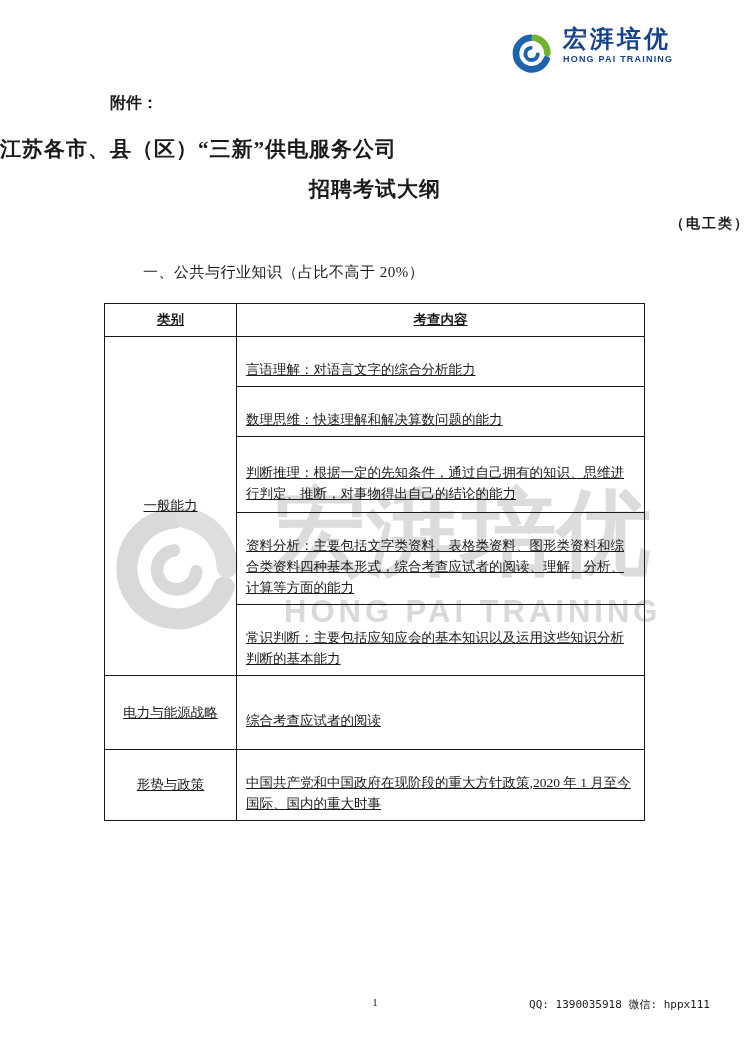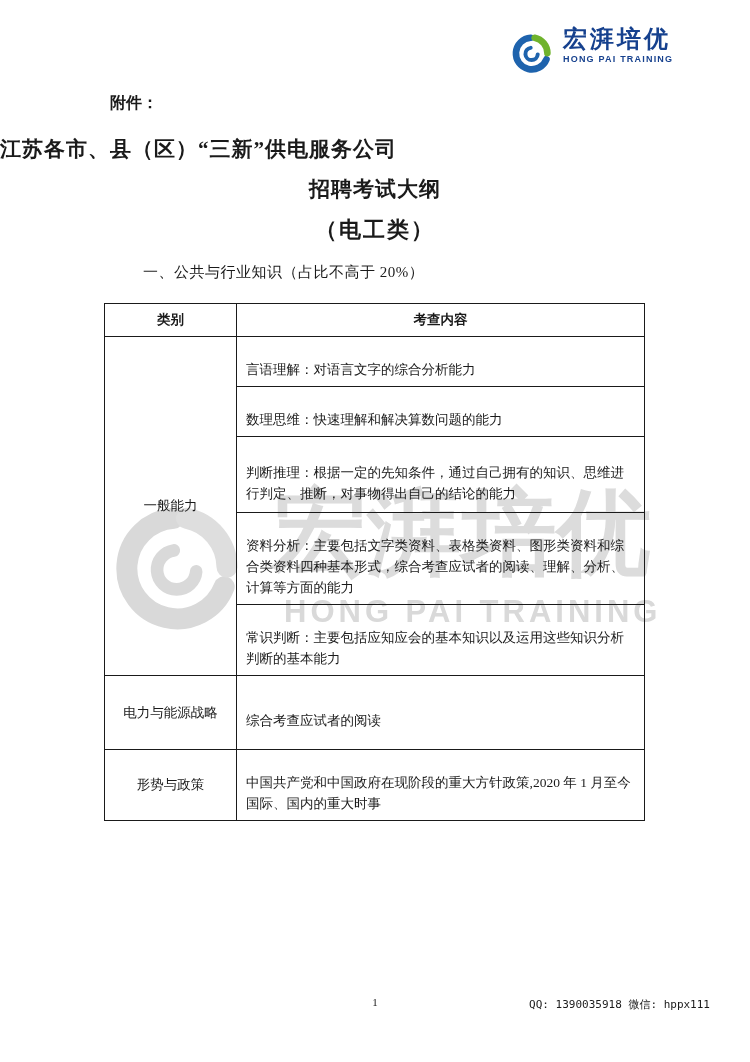--- a/index.html
+++ b/index.html
@@ -42,29 +42,30 @@
     font-size:9px;font-weight:bold;color:#16418e;
     letter-spacing:1.2px;line-height:11px;margin-top:2px;white-space:nowrap;
   }
   
   .attachment{position:absolute;left:110px;top:93px;font-size:16px;font-weight:bold;text-align:right;}
   
   .title-line1{position:absolute;left:0;top:135px;width:100%;text-align:left;
     font-size:21px;font-weight:bold;letter-spacing:1px;}
   .title-line2{position:absolute;left:0;top:175px;width:100%;text-align:center;
     font-size:21px;font-weight:bold;letter-spacing:1px;}
-  .title-line3{position:absolute;left:0;top:215px;width:100%;text-align:center;
-    font-size:22px;font-weight:bold;letter-spacing:2px;}
+  .title-line3{position:absolute;left:0;top:215px;width:100%;text-align:right;
+    font-size:14px;font-weight:bold;letter-spacing:2px;}
   
   .section-heading{position:absolute;left:143px;top:263px;font-size:15px;font-weight:normal;letter-spacing:0.5px;}
   
   .outline-table{
     position:absolute;left:104px;top:303px;width:541px;
     border-collapse:collapse;table-layout:fixed;
     background:transparent;
+    text-decoration:underline;
   }
   .outline-table th,.outline-table td{
     border:1px solid #1a1a1a;
     font-size:13.5px;
     background:transparent;
   }
   .outline-table th{font-weight:bold;text-align:center;vertical-align:middle;}
   .cat-cell{text-align:center;vertical-align:middle;padding:0 4px;margin-top:16px;}
   .content-cell{
     text-align:left;vertical-align:middle;

